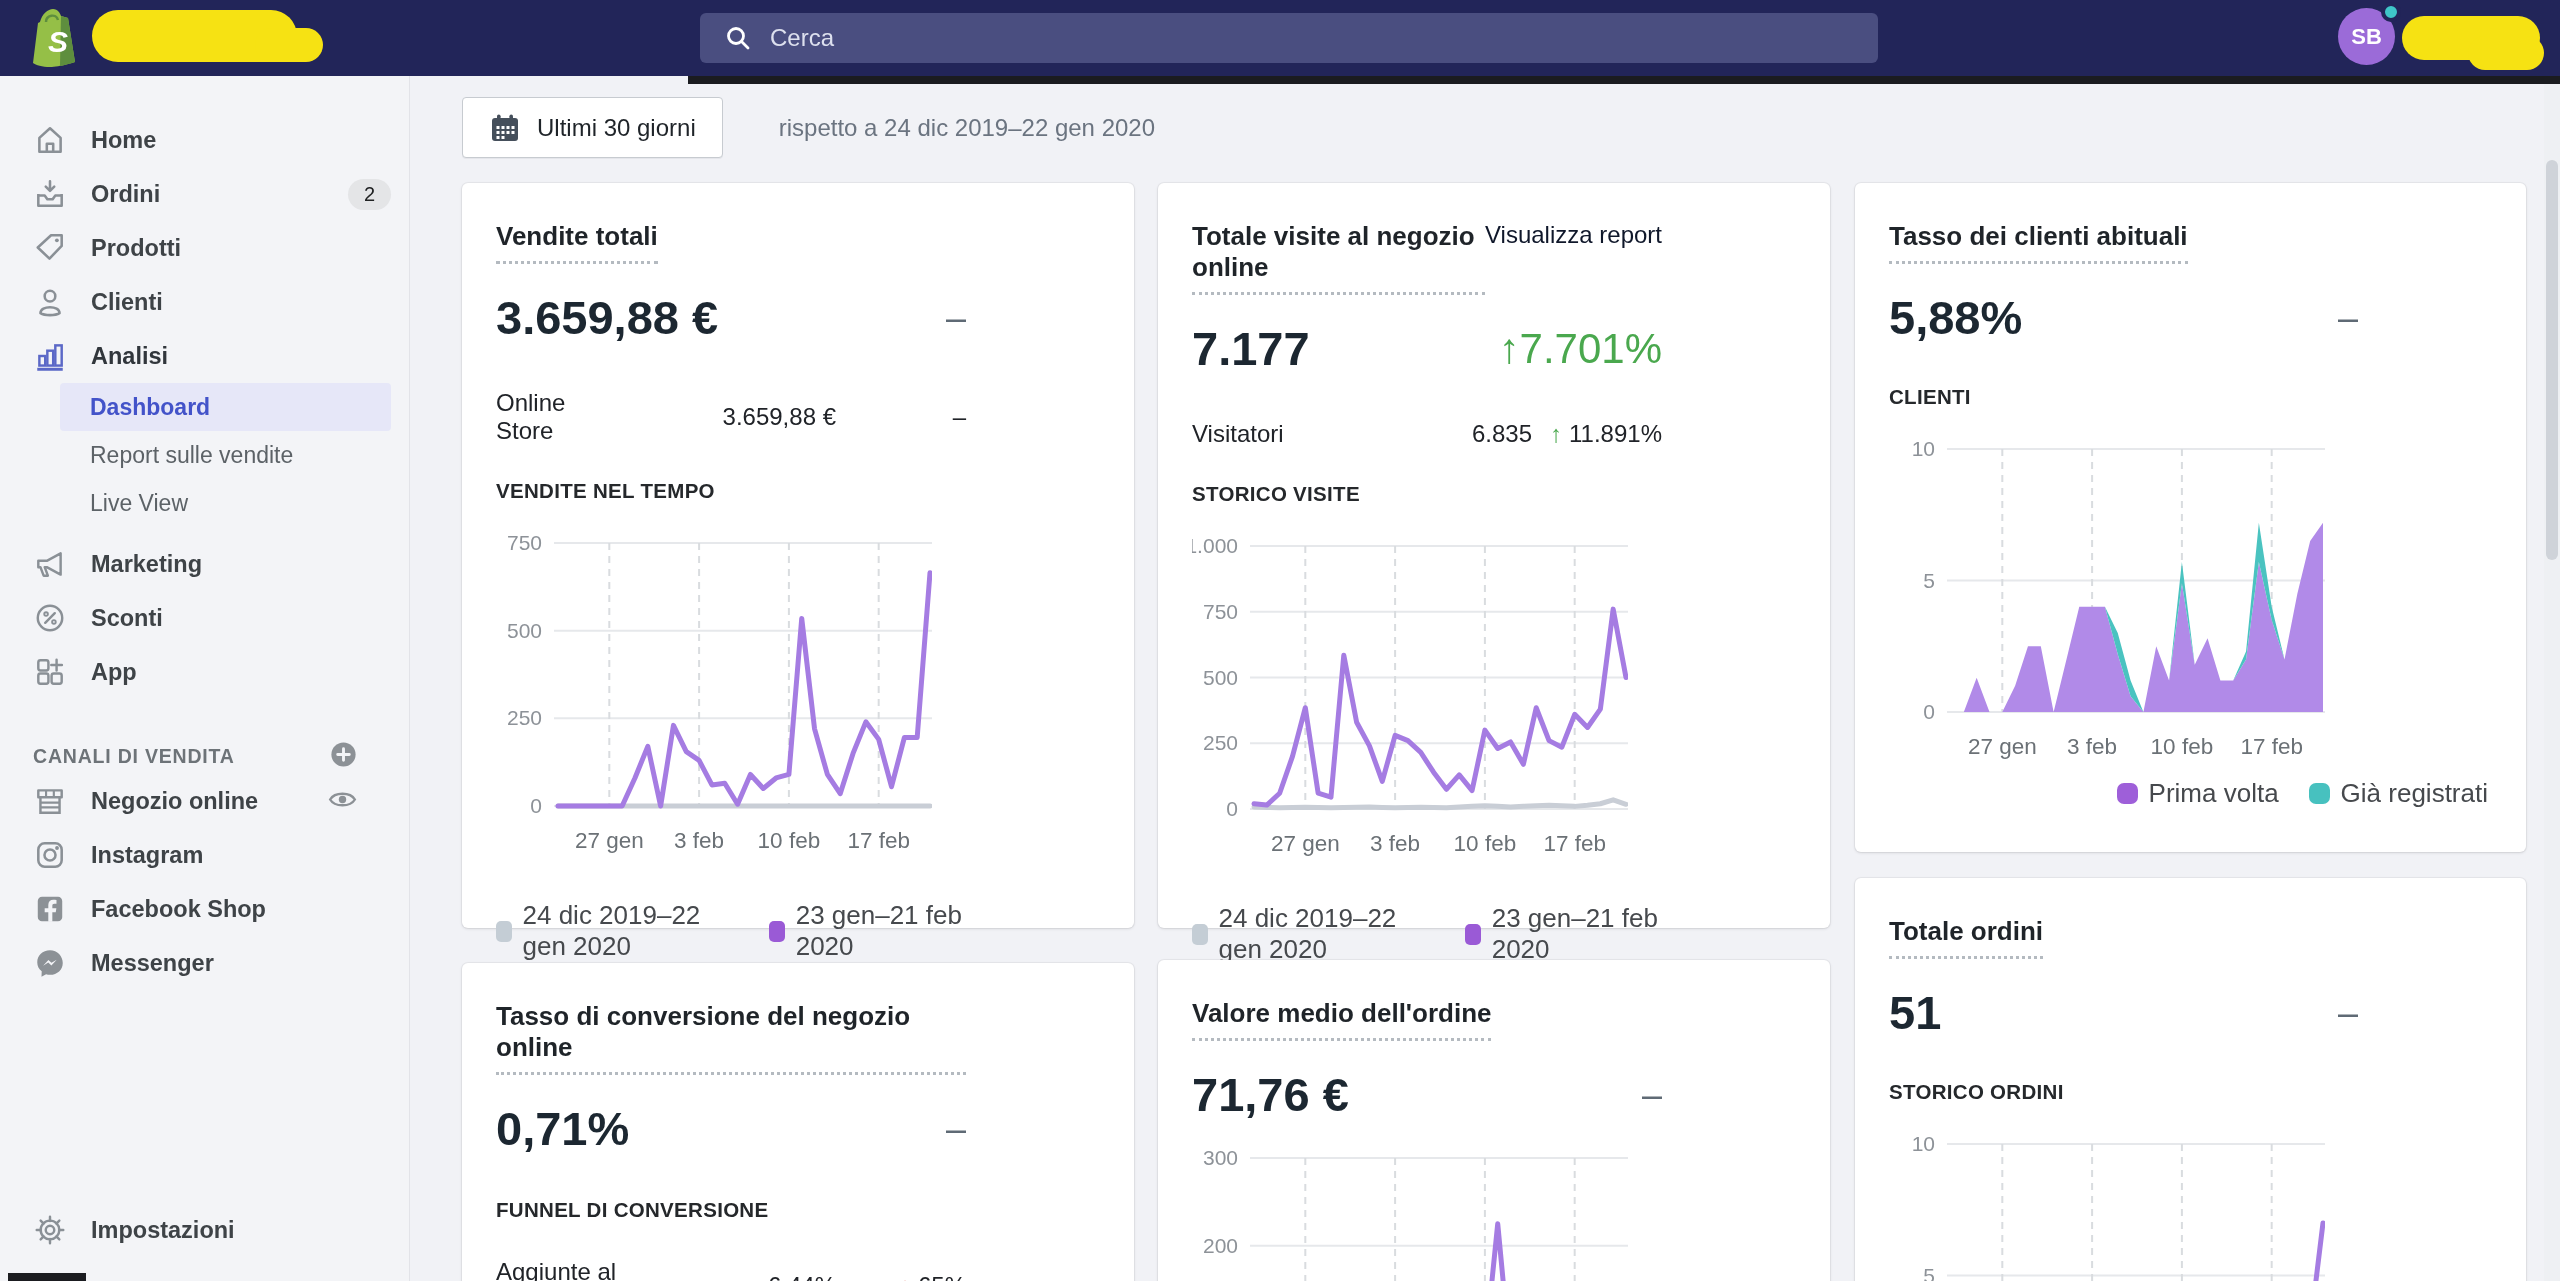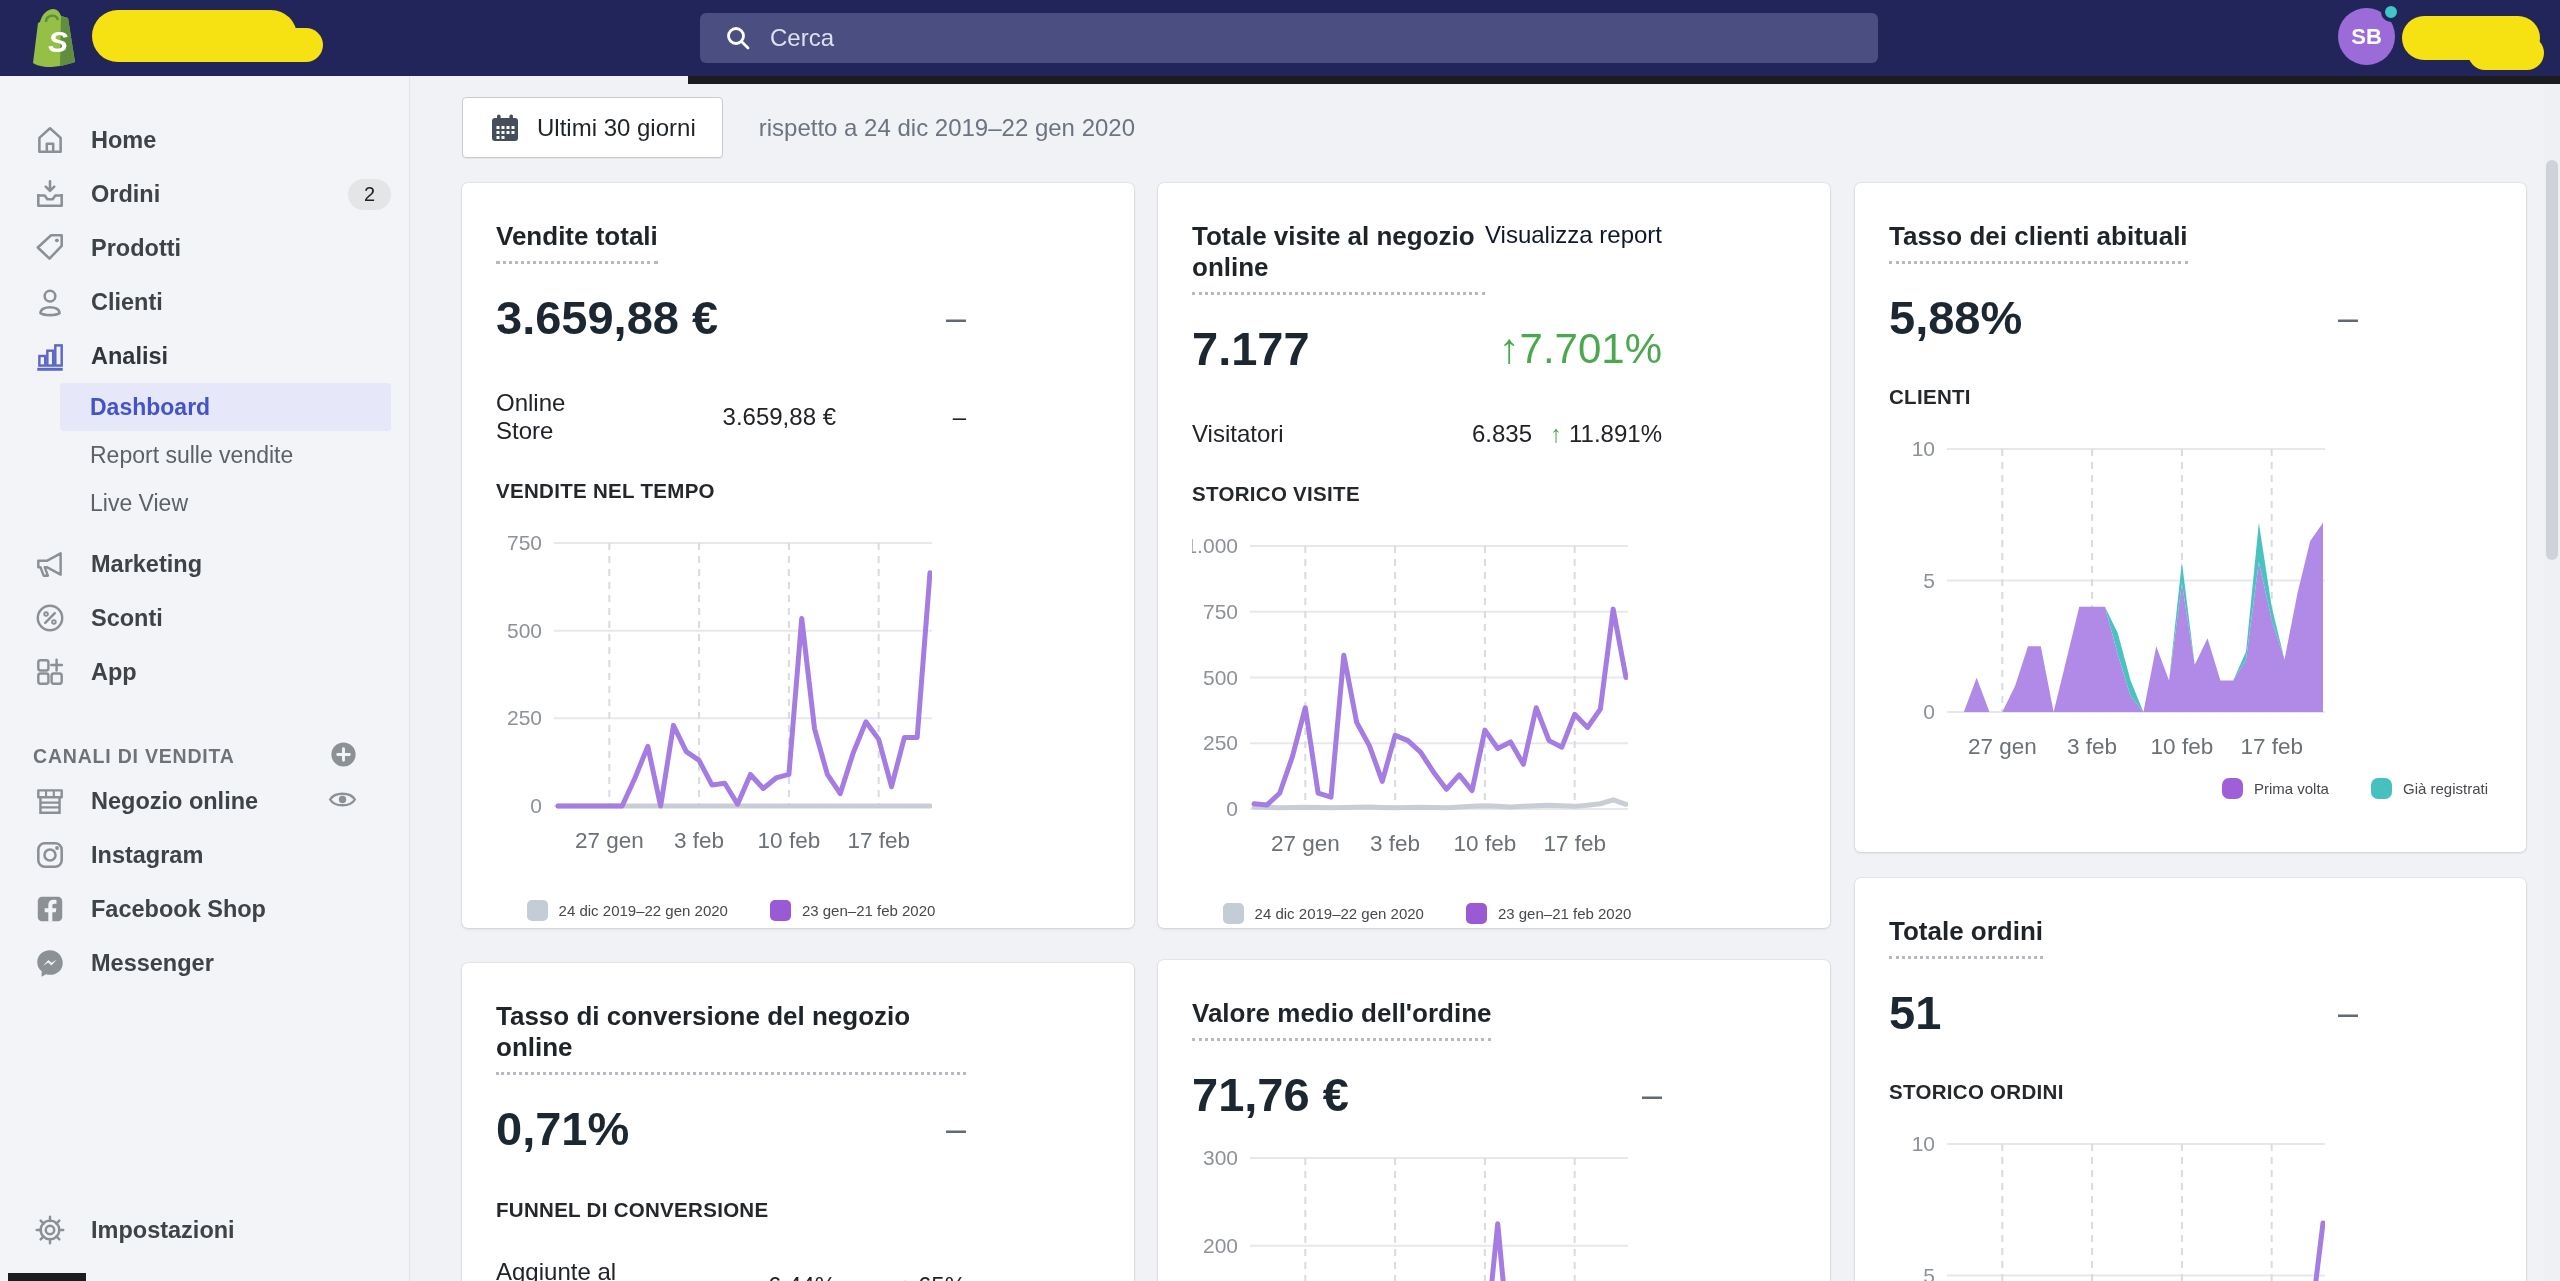--- a/index.html
+++ b/index.html
@@ -34,39 +34,39 @@
   .channels-header .hdr { font-size:19.5px; font-weight:bold; color:#6d7378; letter-spacing:0.8px; }
   .channels-header .plus { position:absolute; right:50px; cursor:pointer; }
   .eye { position:absolute; right:50px; cursor:pointer; }
   .settings-item { position:absolute; left:0; bottom:24px; width:410px; }
 
   
   .main { position:absolute; left:410px; top:76px; width:2150px; height:1205px; }
   .toolbar { position:absolute; left:52px; top:21px; display:flex; align-items:center; }
   .date-btn { height:61px; background:#fff; border:1px solid #c7cbd0; border-radius:4px; box-shadow:0 1px 0 rgba(22,29,37,.05); display:flex; align-items:center; padding:0 26px; cursor:pointer; }
   .date-btn .dlbl { font-size:24px; color:#1f2429; margin-left:16px; font-weight:normal; }
-  .compare-lbl { margin-left:36px; font-size:24px; color:#6b7480; }
+  .compare-lbl { margin-left:56px; font-size:24px; color:#6b7480; }
 
   .card { position:absolute; background:#fff; border-radius:6px; box-shadow:0 0 0 1px rgba(63,63,68,.05),0 1px 3px 0 rgba(63,63,68,.15); padding:38px 168px 0 34px; }
   .card-title-row { display:flex; align-items:flex-start; justify-content:space-between; }
   .card-title { font-size:26px; font-weight:bold; color:#1f2429; border-bottom:3px dotted #b4bac0; padding-bottom:9px; display:inline-block; }
   .report-link { font-size:24px; color:#0f172a; cursor:pointer; white-space:nowrap; }
   .value-row { margin-top:26px; display:flex; align-items:center; justify-content:space-between; }
   .big-value { font-size:47px; font-weight:bold; color:#1c2731; }
   .big-delta-up { font-size:42px; color:#4aa84e; }
   .big-dash { font-size:36px; color:#5f6a75; }
   .metric-row { margin-top:44px; display:flex; align-items:center; font-size:24px; color:#202328; }
   .metric-row .mlabel { flex:1; }
   .metric-row .mvalue { width:220px; text-align:right; }
   .metric-row .mdelta { width:130px; text-align:right; white-space:nowrap; }
   .mini-up { color:#4aa84e; }
   .mini-down { color:#cf3f2e; }
   .section-label { margin-top:34px; font-size:20.5px; font-weight:bold; color:#25282b; letter-spacing:.3px; }
   .chart-host { margin-top:6px; }
-  .chart-legend { display:flex; align-items:flex-end; gap:42px; margin-top:12px; font-size:15px; color:#46494d; }
+  .chart-legend { display:flex; align-items:flex-end; gap:30px; margin-top:12px; font-size:26px; color:#46494d; }
   .chart-legend.centered { justify-content:center;margin-top:40px; }
   .chart-legend.right { justify-content:flex-end; margin-right:-130px; }
   .legend-item { display:flex; align-items:center; gap:11px; }
   .swatch { width:21px; height:21px; border-radius:5px; display:inline-block; }
   .swatch.rounder { border-radius:7px; }
 
   
   #card-vendite { left:52px; top:107px; width:672px; height:745px; }
   #card-visite  { left:748px; top:107px; width:672px; height:745px; }
   #card-abituali{ left:1445px; top:107px; width:671px; height:669px; }

